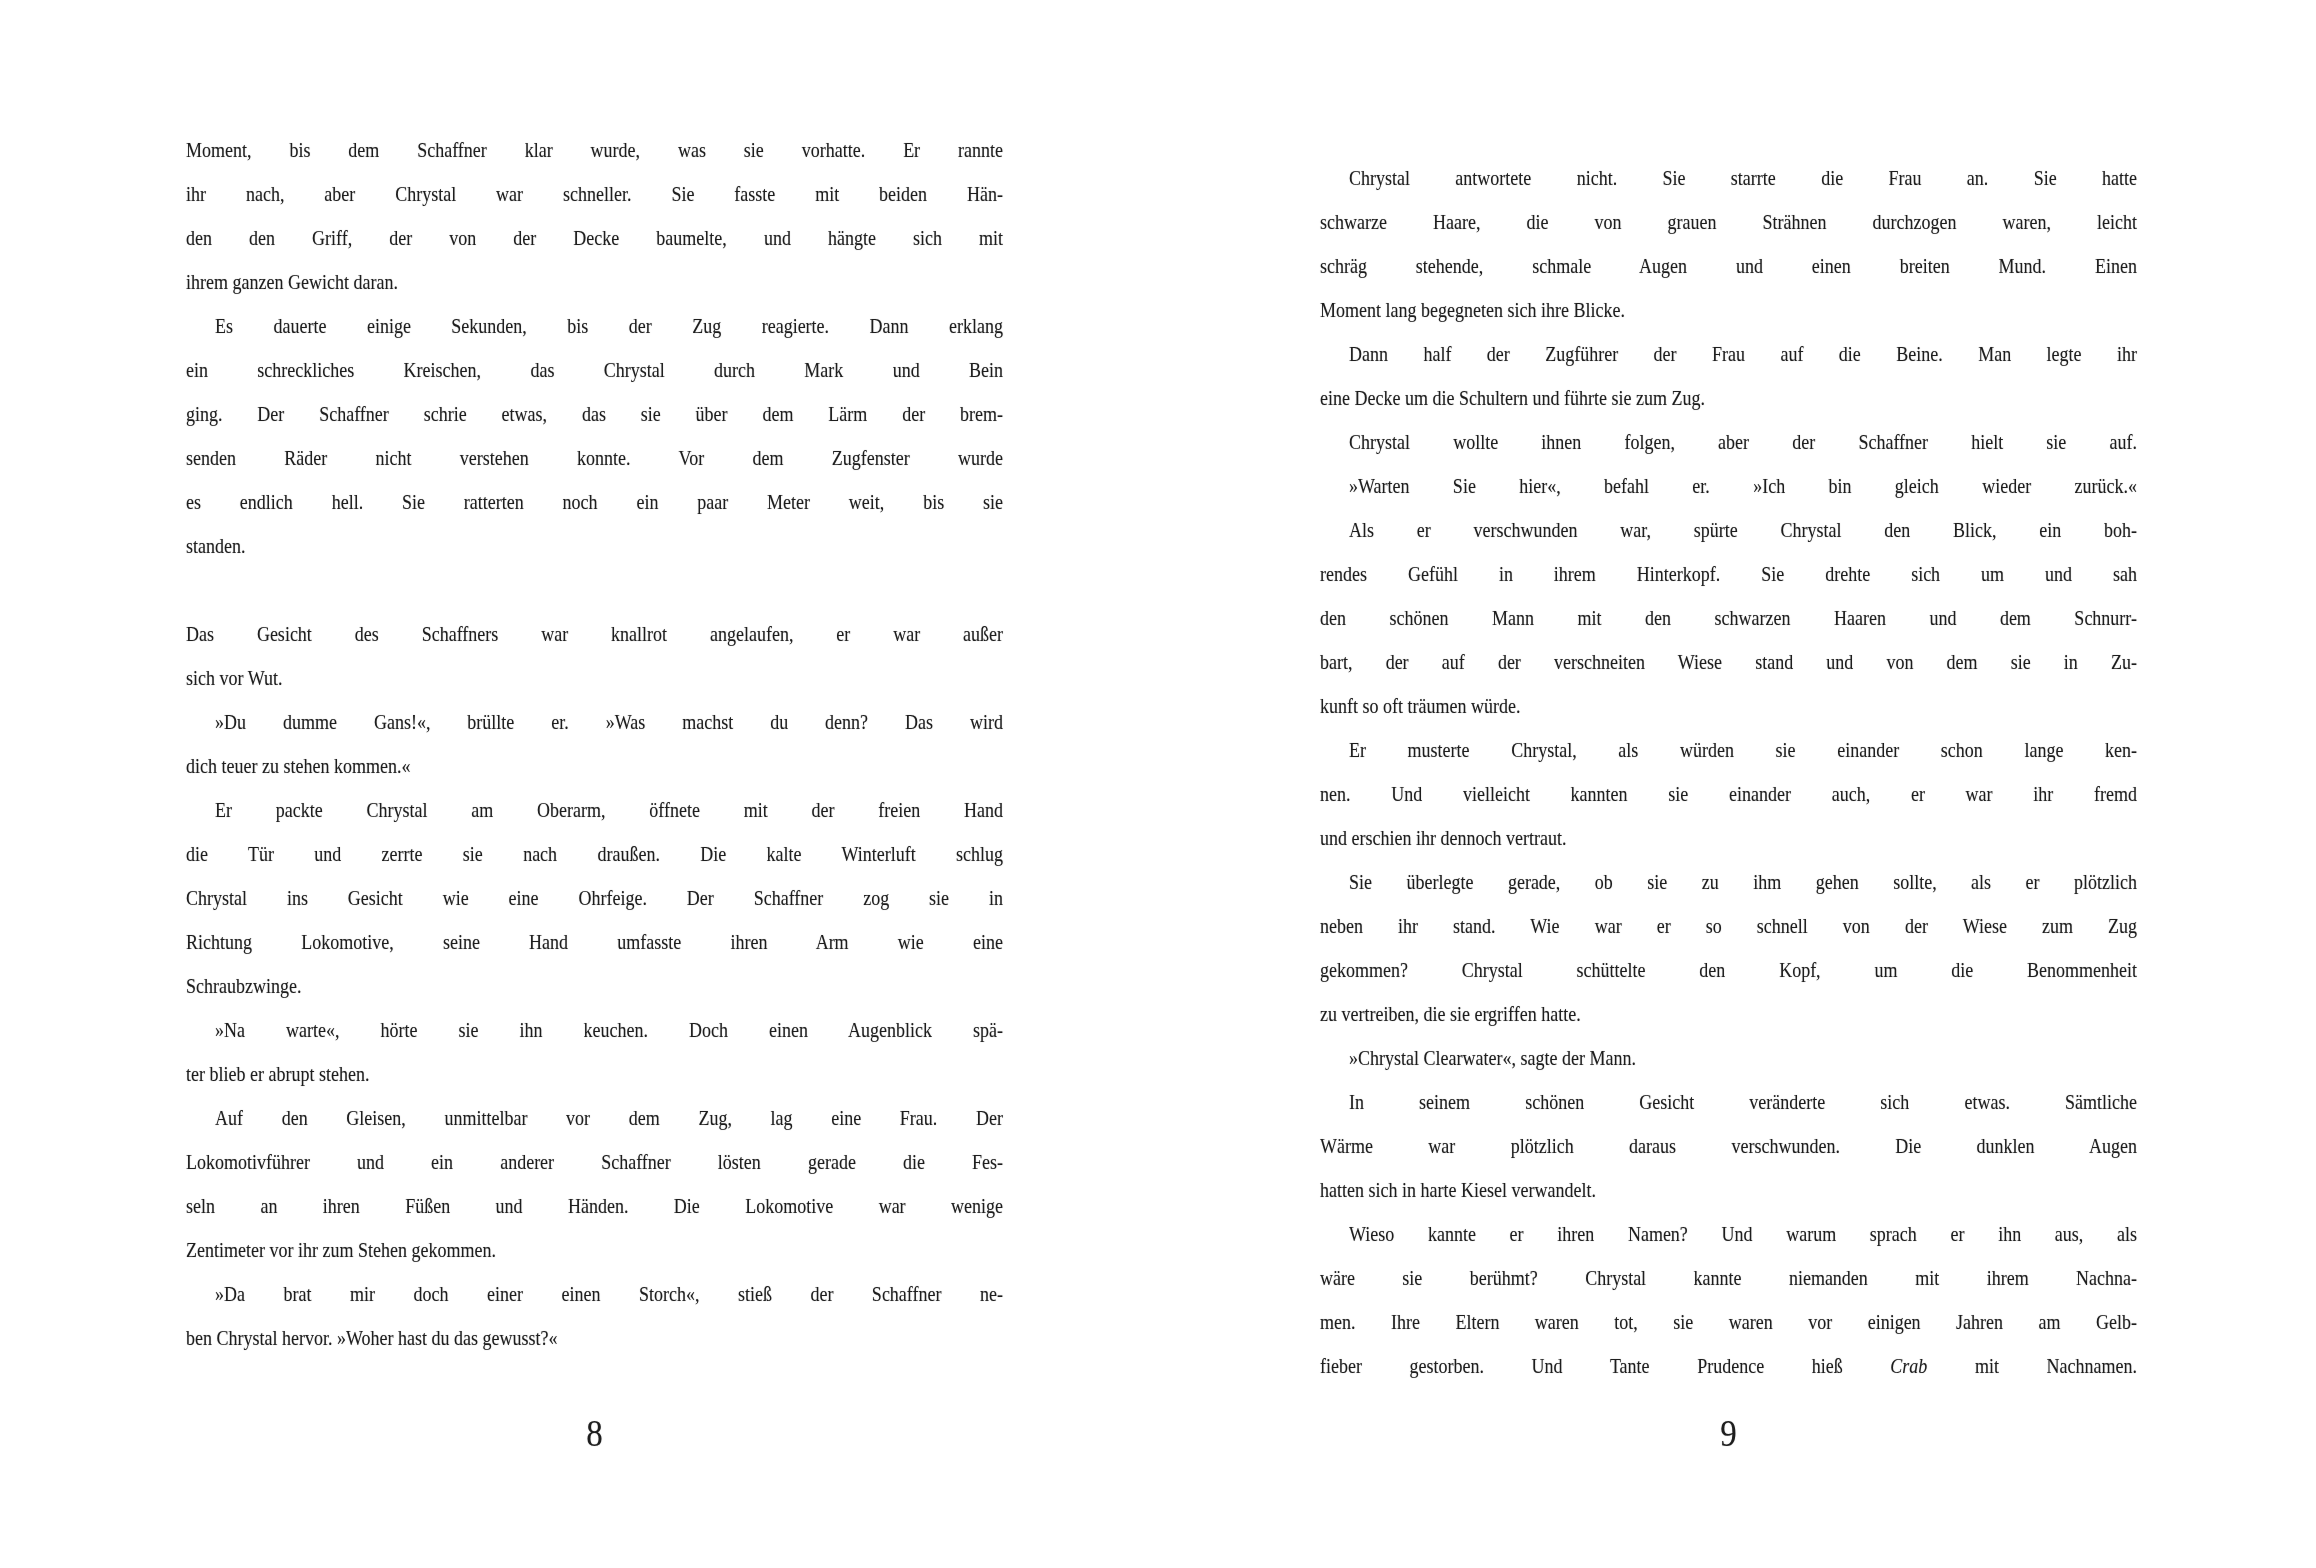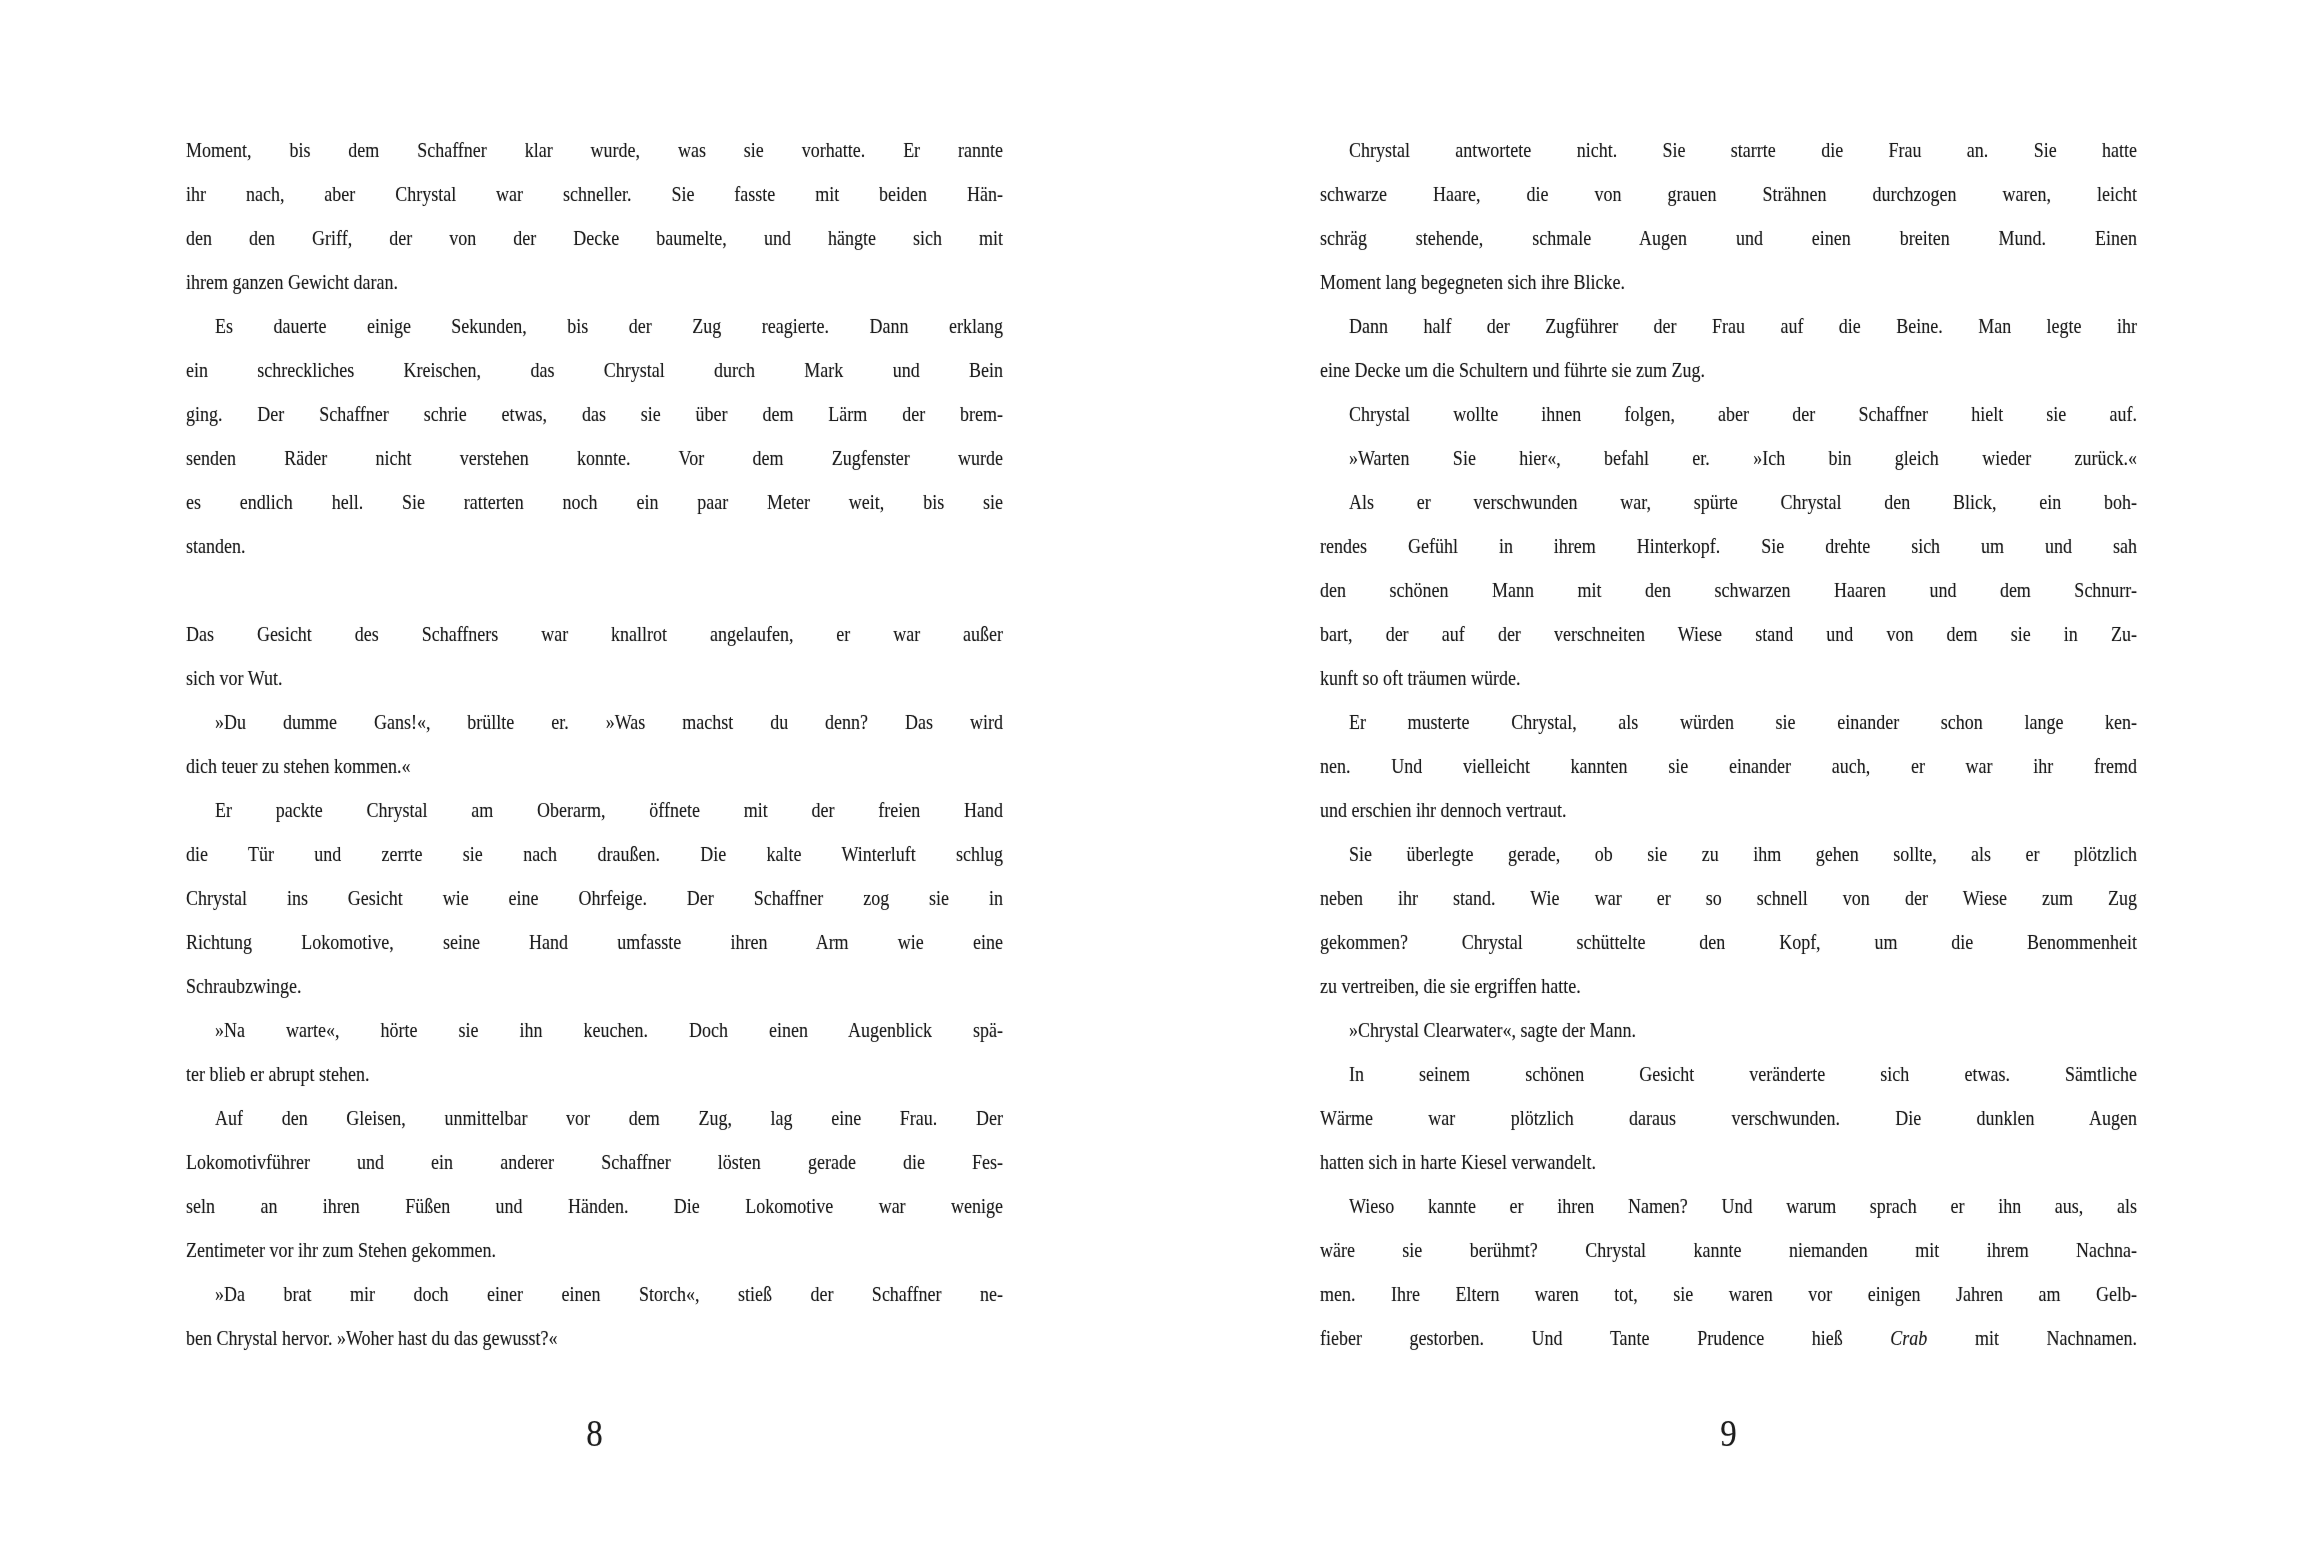--- a/index.html
+++ b/index.html
@@ -22,21 +22,21 @@
   }
   .page-text {
     position: absolute;
     top: 128px;
     width: 817px;
     font-size: 18px;
     line-height: 44px;
     text-rendering: optimizeLegibility;
   }
   .page-text.left  { left: 186px; }
-  .page-text.right { left: 1320px; }
+  .page-text.right { left: 1320px; margin-top: 28px; }
   .ln {
     text-align: justify;
     text-align-last: justify;
     transform: scaleY(1.18);
     transform-origin: 50% 50%;
     text-shadow: 0 0 1px rgba(40,40,40,0.35);
     white-space: normal;
   }
   .ln.end {
     text-align: left;

